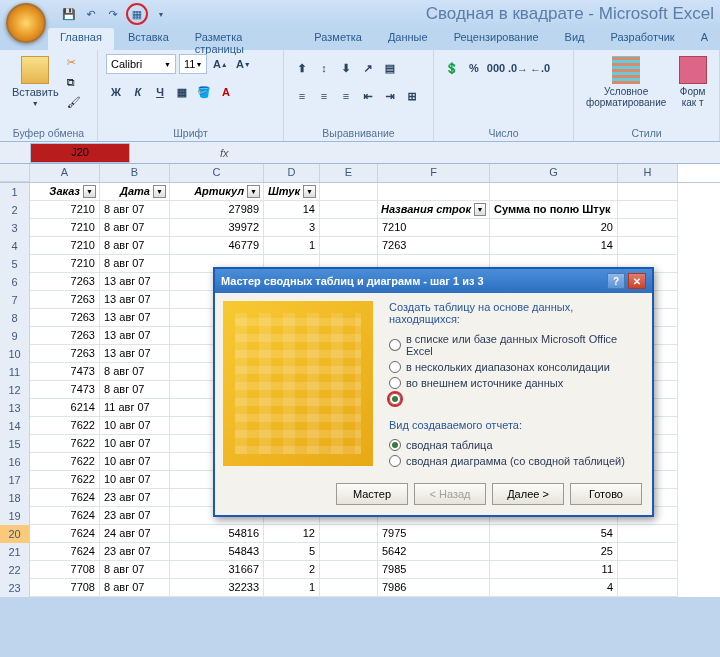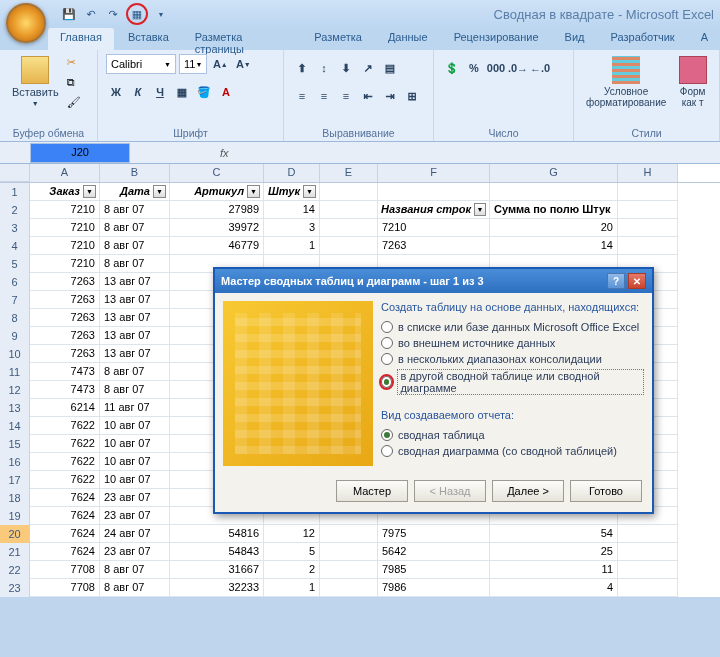--- a/index.html
+++ b/index.html
@@ -3,21 +3,21 @@
 <meta charset="utf-8">
 <style>
 * { margin: 0; padding: 0; box-sizing: border-box; font-family: 'Segoe UI', Tahoma, sans-serif; font-size: 11px; }
 body { background: #bfd5ed; width: 720px; height: 657px; overflow: hidden; position: relative; }
 
 .titlebar { height: 28px; background: linear-gradient(#cfe2f7,#bcd6f0); display: flex; align-items: center; padding: 0 6px; color: #3c5a82; font-size: 12px; }
 .office-button { width: 40px; height: 40px; border-radius: 50%; background: radial-gradient(circle,#ffd86b,#e89a28,#b55d12); border: 2px solid #a87436; margin-right: 6px; position: relative; top: 9px; box-shadow: 0 1px 4px rgba(0,0,0,.4); }
 .qat { display: flex; gap: 4px; align-items: center; margin-left: 8px; }
 .qat-btn { width: 18px; height: 18px; border: 1px solid transparent; display: flex; align-items: center; justify-content: center; color: #2c5a8b; }
 .qat-btn.circled { border: 2px solid #d8242a; border-radius: 50%; width: 22px; height: 22px; }
-.titlebar-right { margin-left: auto; font-size: 13px; color: #5a7ea8; }
+.titlebar-right { margin-left: auto; font-size: 17px; color: #5a7ea8; }
 
 .ribbon-tabs { height: 22px; display: flex; gap: 2px; background: #bcd6f0; padding-left: 48px; }
 .ribbon-tab { padding: 3px 12px; color: #2b5c8f; cursor: pointer; }
 .ribbon-tab.active { background: #e4eefb; border-radius: 3px 3px 0 0; color: #2b5c8f; }
 
 .ribbon-body { height: 92px; background: #e4eefb; border-bottom: 1px solid #9cb8da; display: flex; }
 .ribbon-group { border-right: 1px solid #c7d8ee; padding: 4px 8px 0 8px; display: flex; flex-direction: column; position: relative; }
 .ribbon-group-label { position: absolute; bottom: 2px; left: 0; right: 0; text-align: center; color: #547199; font-size: 10.5px; }
 .ribbon-group-inner { display: flex; gap: 4px; height: 70px; align-items: flex-start; }
 .big-btn { display: flex; flex-direction: column; align-items: center; gap: 2px; padding: 2px 4px; color: #2b4562; }
@@ -25,21 +25,21 @@
 .small-stack { display: flex; flex-direction: column; gap: 2px; padding-top: 2px; }
 .small-stack div { width: 20px; height: 18px; }
 
 .font-group-top { display: flex; gap: 3px; }
 .font-combo { height: 20px; border: 1px solid #abc3e0; background: #fff; padding: 2px 4px; display: flex; align-items: center; min-width: 70px; }
 .font-combo.small { min-width: 28px; }
 .mini-btns { display: flex; gap: 2px; margin-top: 4px; }
 .mini-btn { width: 20px; height: 20px; border: 1px solid transparent; display: flex; align-items: center; justify-content: center; color: #2b4562; font-weight: bold; }
 
 .fx-bar { height: 22px; background: #e8eef7; border-bottom: 1px solid #9cb8da; display: flex; align-items: center; }
-.name-box { width: 100px; height: 20px; background: #3b82f6; border: 1px solid #abc3e0; margin-left: 30px; padding: 2px 4px; text-align: center; }
+.name-box { width: 100px; height: 20px; background: #b91c1c; border: 1px solid #abc3e0; margin-left: 30px; padding: 2px 4px; text-align: center; }
 .fx-label { margin-left: 90px; font-style: italic; color: #555; }
 
 .grid-wrap { position: relative; background: #fff; }
 .col-headers { display: flex; border-bottom: 1px solid #b8c8dc; }
 .col-headers div, .row-header { background: #e7edf7; border-right: 1px solid #c8d4e4; text-align: center; color: #3d5a7d; padding: 2px 0; }
 .select-all { width: 30px; height: 18px; background: #e7edf7; border-right: 1px solid #c8d4e4; border-bottom: 1px solid #c8d4e4; }
 .col-header { height: 18px; }
 .row { display: flex; }
 .row-header { width: 30px; height: 18px; line-height: 14px; }
 .row-header.active { background: #f9c97c; }
@@ -49,21 +49,21 @@
 .filter-btn { width: 13px; height: 13px; border: 1px solid #888; background: linear-gradient(#fff,#ddd); display: flex; align-items: center; justify-content: center; font-size: 7px; }
 
 .dialog { position: absolute; left: 213px; top: 267px; width: 441px; background: #f4f2ec; border: 2px solid #1a5ab4; box-shadow: 2px 3px 8px rgba(0,0,0,.4); }
 .dialog-title { height: 24px; background: linear-gradient(#4a8ed9,#2d6fc0); color: #fff; display: flex; align-items: center; padding: 0 6px; font-size: 12px; font-weight: bold; }
 .dialog-title-btns { margin-left: auto; display: flex; gap: 3px; }
 .dialog-title-btn { width: 18px; height: 16px; border: 1px solid #4a77b3; background: linear-gradient(#8fb9e8,#5c94d4); color: #fff; display:flex; align-items:center; justify-content:center; font-size:10px; }
 .dialog-title-btn.close { background: linear-gradient(#e57a6a,#c8442d); border-color: #a83a27; }
 .dialog-body { display: flex; padding: 8px; gap: 8px; }
 .wizard-img { width: 150px; height: 165px; background: linear-gradient(135deg,#f8c932,#e8a816); position: relative; }
 .wizard-img::after { content: ''; position: absolute; inset: 12px; background: repeating-linear-gradient(0deg,rgba(255,255,255,.15) 0 8px,transparent 8px 16px),repeating-linear-gradient(90deg,rgba(255,255,255,.12) 0 12px,transparent 12px 24px); }
-.wizard-right { flex: 1; color: #2a3b5a; }
+.wizard-right { flex: 1; color: #2a3b5a; margin-left: 8px; }
 .wizard-section-label { color: #2855a0; margin-bottom: 6px; }
 .radio-row { display: flex; align-items: center; gap: 5px; padding: 2px 0; }
 .radio { width: 12px; height: 12px; border: 1px solid #666; border-radius: 50%; background: #fff; position: relative; }
 .radio.selected::after { content: ''; position: absolute; inset: 2px; border-radius: 50%; background: #3d7a3a; }
 .radio.circled { outline: 2px solid #d8242a; outline-offset: 0px; border-radius: 50%; padding: 1px; }
 .dotted { border: 1px dotted #777; padding: 0 2px; }
 .dialog-buttons { display: flex; justify-content: flex-end; gap: 6px; padding: 6px 10px 10px 10px; }
 .dlg-btn { min-width: 72px; height: 22px; border: 1px solid #9b9b94; background: linear-gradient(#fcfcfa,#e6e4da); display:flex; align-items:center; justify-content:center; cursor: pointer; }
 .dlg-btn.disabled { color: #a0a0a0; }
 </style>
@@ -488,29 +488,28 @@
   <div class="dialog-body">
     <div class="wizard-img"></div>
     <div class="wizard-right">
       <div class="wizard-section-label">Создать таблицу на основе данных, находящихся:</div>
       <div class="radio-row">
           <div class="radio"></div>
           <span>в списке или базе данных Microsoft Office Excel</span>
         </div>
       <div class="radio-row">
           <div class="radio"></div>
-          <span>во внешнем источнике данных</span>
+          <span>в нескольких диапазонах консолидации</span>
         </div>
       <div class="radio-row">
           <div class="radio"></div>
-          <span>в нескольких диапазонах консолидации</span>
+          <span>во внешнем источнике данных</span>
         </div>
       <div class="radio-row">
           <div class="radio selected circled"></div>
-          <span class="dotted">в другой сводной таблице или сводной диаграмме</span>
         </div>
       <div style="height:12px"></div>
       <div class="wizard-section-label">Вид создаваемого отчета:</div>
       <div class="radio-row">
           <div class="radio selected"></div>
           <span>сводная таблица</span>
         </div>
       <div class="radio-row">
           <div class="radio"></div>
           <span>сводная диаграмма (со сводной таблицей)</span>

